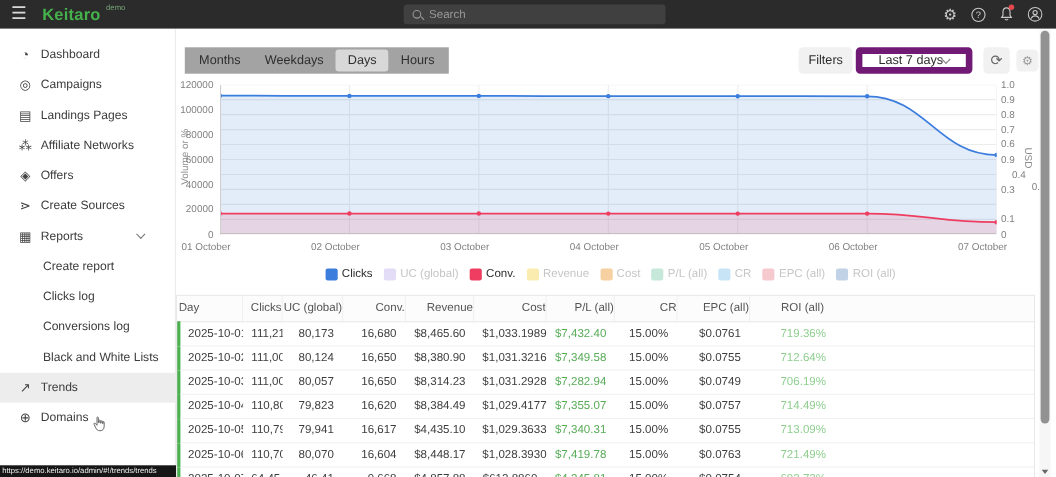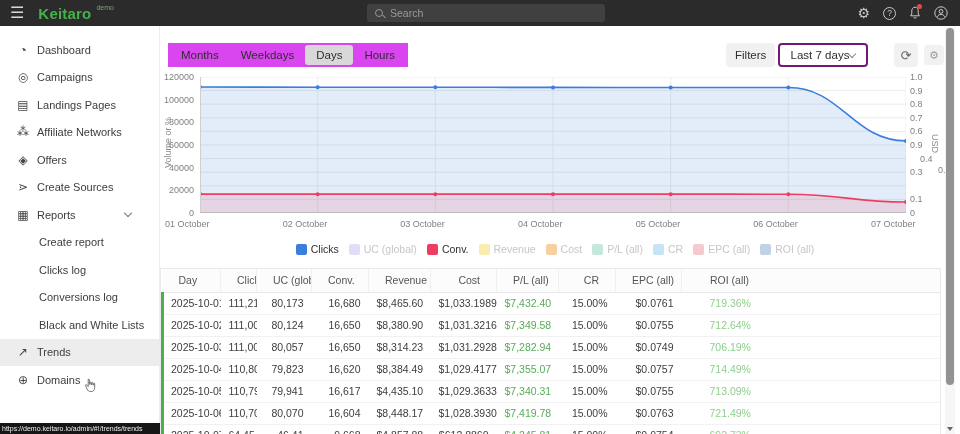--- a/index.html
+++ b/index.html
@@ -28,26 +28,26 @@
 .side-item .sicon{width:24px;margin-left:11px;text-align:center;font-size:12px;color:#444;flex:0 0 auto}
 .side-item .slabel{margin-left:2px;white-space:nowrap}
 .side-item.sub{padding-left:37px}
 .side-item.active{background:#ededed}
 .chev{width:6px;height:6px;border-right:1.4px solid #777;border-bottom:1.4px solid #777;transform:rotate(45deg);position:absolute;right:28px;top:9px}
 .status-tip{position:absolute;left:0;bottom:0;width:160px;height:11px;background:#161616;color:#efefef;font-size:7px;line-height:11px;padding:0 2px;white-space:nowrap;overflow:hidden;z-index:60}
 .cursor-hand{position:absolute;left:84px;top:378px;z-index:55;pointer-events:none}
 
 
 .content{position:absolute;left:160px;top:26px;width:800px;height:408px;background:#fff}
-.tabs{position:absolute;left:8px;top:17px;background:#d946ef;border-radius:0;display:flex;padding:2px;height:24px}
+.tabs{position:absolute;left:8px;top:17px;background:#a3a3a3;border-radius:0;display:flex;padding:2px;height:24px}
 .tab{padding:0 11px;font-size:11.5px;color:#2e2e2e;display:flex;align-items:center;border-radius:3px;cursor:pointer;white-space:nowrap}
 .tab.active{background:#d8d8d8}
 .btn{position:absolute;top:17px;height:24px;background:#f1f1f1;border-radius:4px;font-size:11.5px;color:#2e2e2e;display:flex;align-items:center;justify-content:center;cursor:pointer}
 #filters-btn{left:566px;padding:0 9px}
-#range-select{left:618px;width:90px;background:#fff;border:2px solid #701a75;justify-content:center;padding:0 10px}
+#range-select{left:618px;width:106px;background:#fff;border:6px solid #701a75;justify-content:center;padding:0 10px}
 .chev2{width:6px;height:6px;border-right:1.4px solid #888;border-bottom:1.4px solid #888;transform:rotate(45deg);margin-top:-3px}
 #refresh-btn{left:734px;width:24px;font-size:13px;color:#666}
 #chart-settings-btn{left:764px;width:20px;height:20px;top:19px;font-size:11px;color:#9c9c9c}
 
 
 #chart-area{position:absolute;left:0;top:0;width:800px;height:240px}
 .ytick{position:absolute;font-size:9px;color:#808080;line-height:9px}
 .ytick.left{width:34px;left:0;text-align:right}
 .ytick.right{left:750px;text-align:right}
 .xtick{position:absolute;top:193px;width:70px;text-align:left;font-size:9px;color:#808080}
@@ -57,21 +57,21 @@
 
 
 .legend{position:absolute;left:0;top:217px;width:790px;display:flex;justify-content:center;gap:10px;align-items:center}
 .leg-item{display:flex;align-items:center;gap:4px;font-size:10.5px;color:#2f2f2f;cursor:pointer;white-space:nowrap}
 .leg-item.muted{color:#c6c6c6}
 .leg-swatch{width:11px;height:11px;border-radius:2px;flex:0 0 auto}
 
 
 .table-wrap{position:absolute;left:0;top:242px;width:781px;height:166px;overflow:hidden;border:1px solid #e9e9e9;border-bottom:none}
 table{border-collapse:collapse;table-layout:fixed;width:779px;font-size:10.5px}
-th{height:23px;background:#fcfcfc;border-bottom:1px solid #e9e9e9;border-right:1px solid #f0f0f0;color:#555;font-weight:normal;padding:0 16px;white-space:nowrap;overflow:hidden}
+th{height:23px;background:#fcfcfc;border-bottom:1px solid #e9e9e9;border-right:1px solid #f0f0f0;color:#555;font-weight:normal;padding:0 0;white-space:nowrap;overflow:hidden}
 th:last-child{border-right:none}
 td{height:22px;padding:0 8px;color:#3d3d3d;background:#fff;border-bottom:1px solid #f1f1f1;white-space:nowrap;overflow:hidden}
 .r{text-align:right}.l{text-align:left}
 td.first{border-left:3px solid #4caf50;padding-left:7px}
 td.green{color:#57ab57}
 td.lightgreen{color:#8fce8f}
 th.roi,td.roi{padding-left:28px}
 
 
 .scrollbar{position:absolute;left:945px;top:27px;width:10px;height:407px;background:#f6f6f6;z-index:50}

